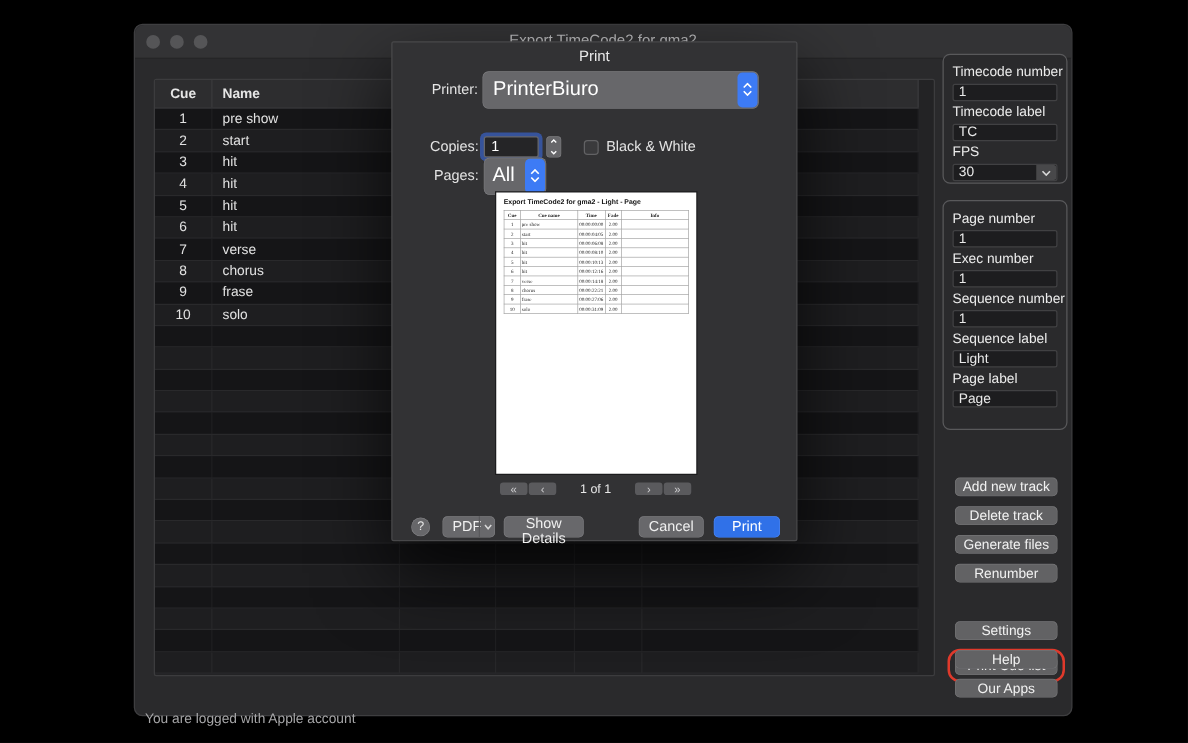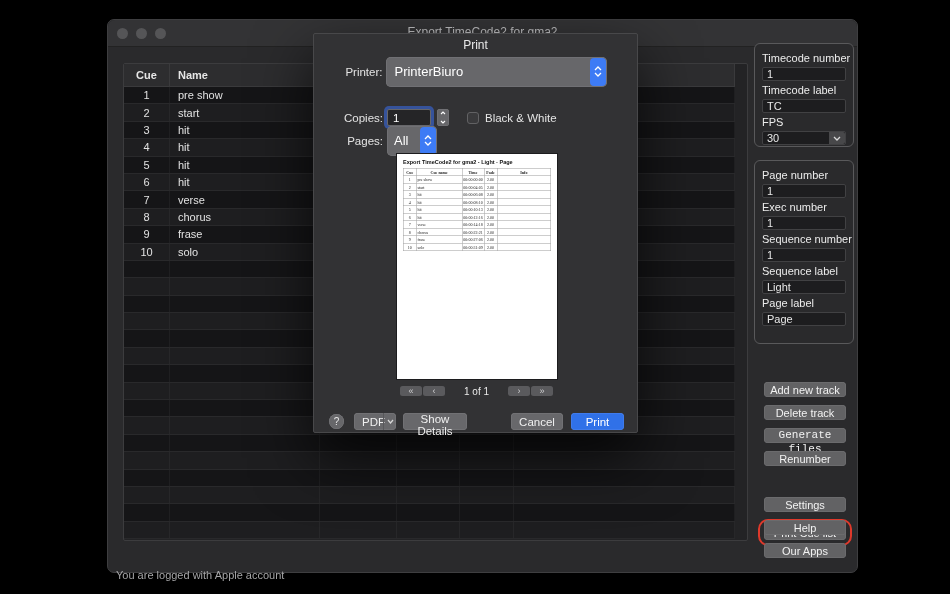--- a/index.html
+++ b/index.html
@@ -58,21 +58,21 @@
   .statusbar{position:absolute;left:8px;top:533px;color:#a6a6a8;font-size:11px;margin-top:16px;}
 
   
   .dialog{position:absolute;left:205px;top:13px;width:325px;height:400px;
     background:#323234;border:1px solid #48484a;border-radius:2px;
     box-shadow:0 25px 60px rgba(0,0,0,.75);}
   .dlg-title{position:absolute;left:0;right:0;top:4px;text-align:center;color:#e9e9e9;font-size:12px;}
   .frow{position:absolute;left:0;height:17px;display:flex;align-items:center;}
   .flabel{width:69px;text-align:right;color:#e4e4e4;font-size:11.5px;padding-right:0;}
   .popup{position:relative;height:30px;background:#67676a;border-radius:5px;color:#fff;
-    font-size:13px;display:flex;align-items:center;padding:0 20px 0 8px;
+    font-size:16px;display:flex;align-items:center;padding:0 20px 0 8px;
     box-shadow:inset 0 0 0 .5px #7b7b7e;text-align:center;}
   .popup .cap{position:absolute;right:1px;top:1px;bottom:1px;width:16px;background:#3d7bf5;
     border-radius:4px;display:flex;align-items:center;justify-content:center;}
   .copies-field{width:44px;height:17px;background:#252527;border:1px solid #67676a;
     border-radius:2px;color:#fff;font-size:11.5px;display:flex;align-items:center;
     padding-left:5px;box-shadow:0 0 0 3px rgba(58,112,240,.55);}
   .stepper{width:12px;height:17px;margin-left:6px;background:#67676a;border-radius:3px;
     display:flex;flex-direction:column;box-shadow:inset 0 0 0 .5px #7b7b7e;}
   .stepper span{flex:1;display:flex;align-items:center;justify-content:center;}
   .checkbox{width:12px;height:12px;background:#3a3a3c;border:1px solid #626264;
@@ -375,21 +375,21 @@
       <div class="fld-input">1</div>
       <div class="fld-label">Sequence label</div>
       <div class="fld-input">Light</div>
       <div class="fld-label">Page label</div>
       <div class="fld-input">Page</div>
     </div>
 
     <div id="actions">
         <button class="act-btn" style="top: 362px;">Add new track</button>
         <button class="act-btn" style="top: 385px;">Delete track</button>
-        <button class="act-btn" style="top: 408px; font-family: Liberation Mono, monospace;">Generate files</button>
+        <button class="act-btn" style="top: 408px;">Generate files</button>
         <button class="act-btn" style="top: 431px;">Renumber</button>
         <button class="act-btn hl" style="top: 480px; margin-top: 25px;">Print Cue list</button>
         <button class="act-btn" style="top: 477px;">Settings</button>
         <button class="act-btn" style="top: 500px;">Help</button>
         <button class="act-btn" style="top: 523px;">Our Apps</button>
       </div>
 
     <div class="statusbar">You are logged with Apple account</div>
 
     <div class="dialog">

